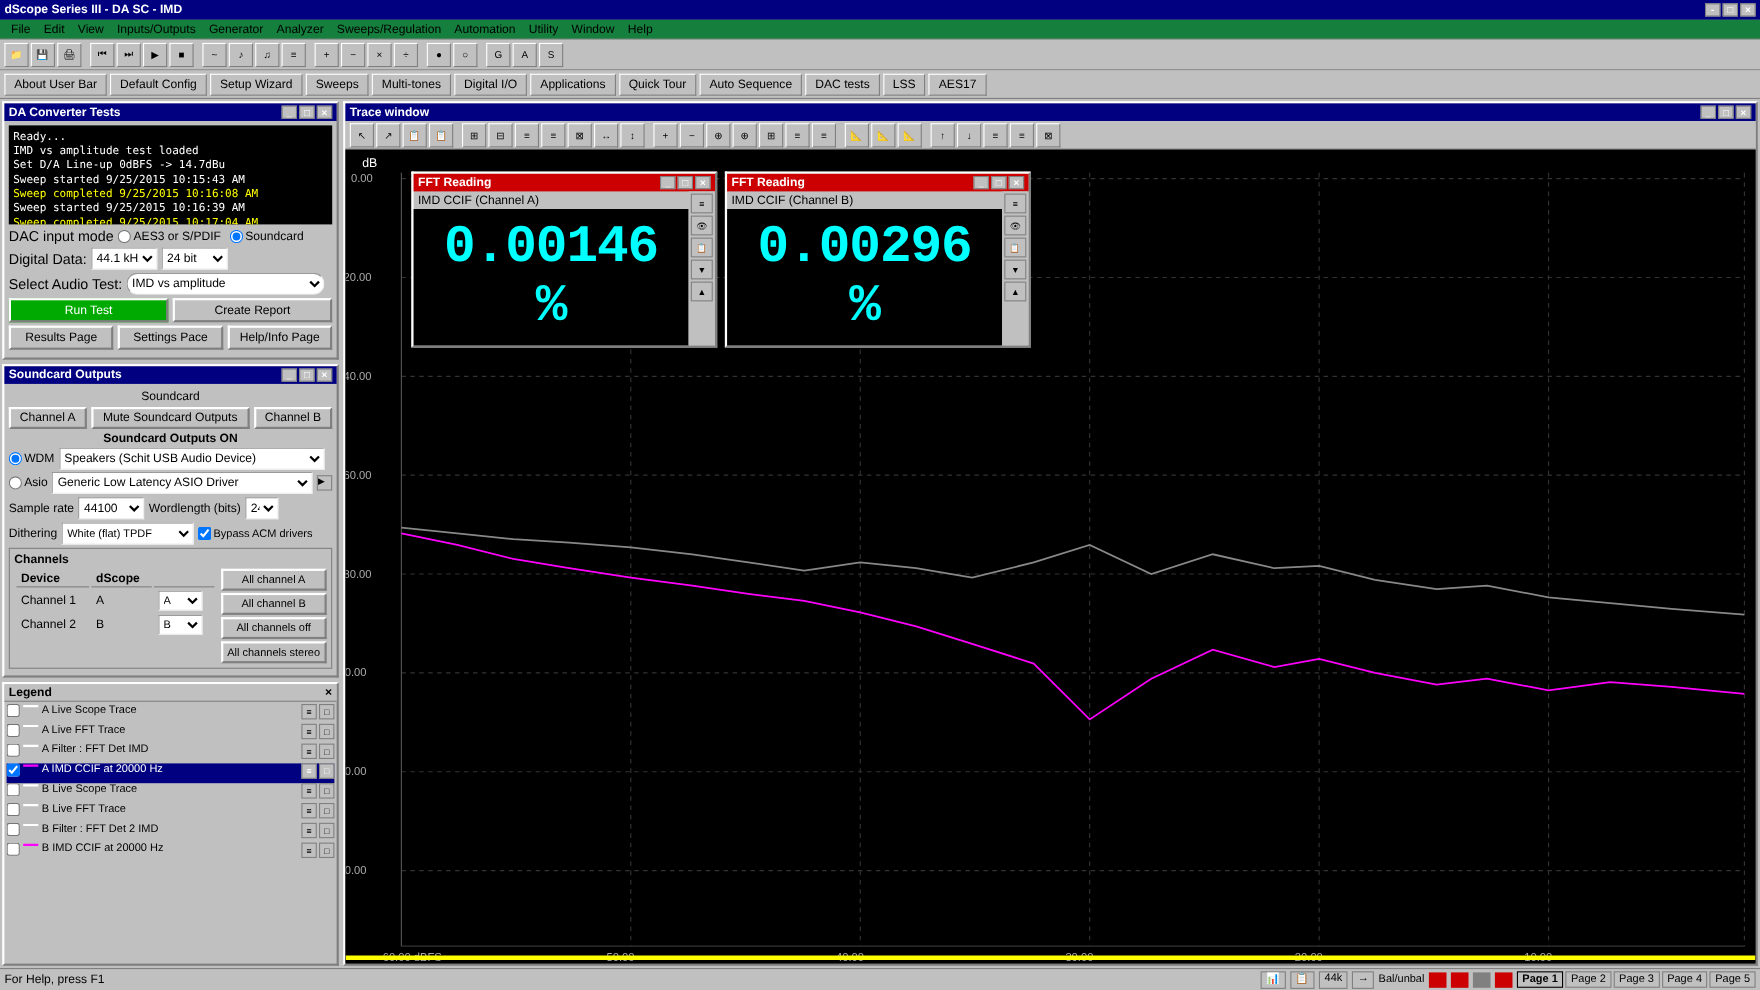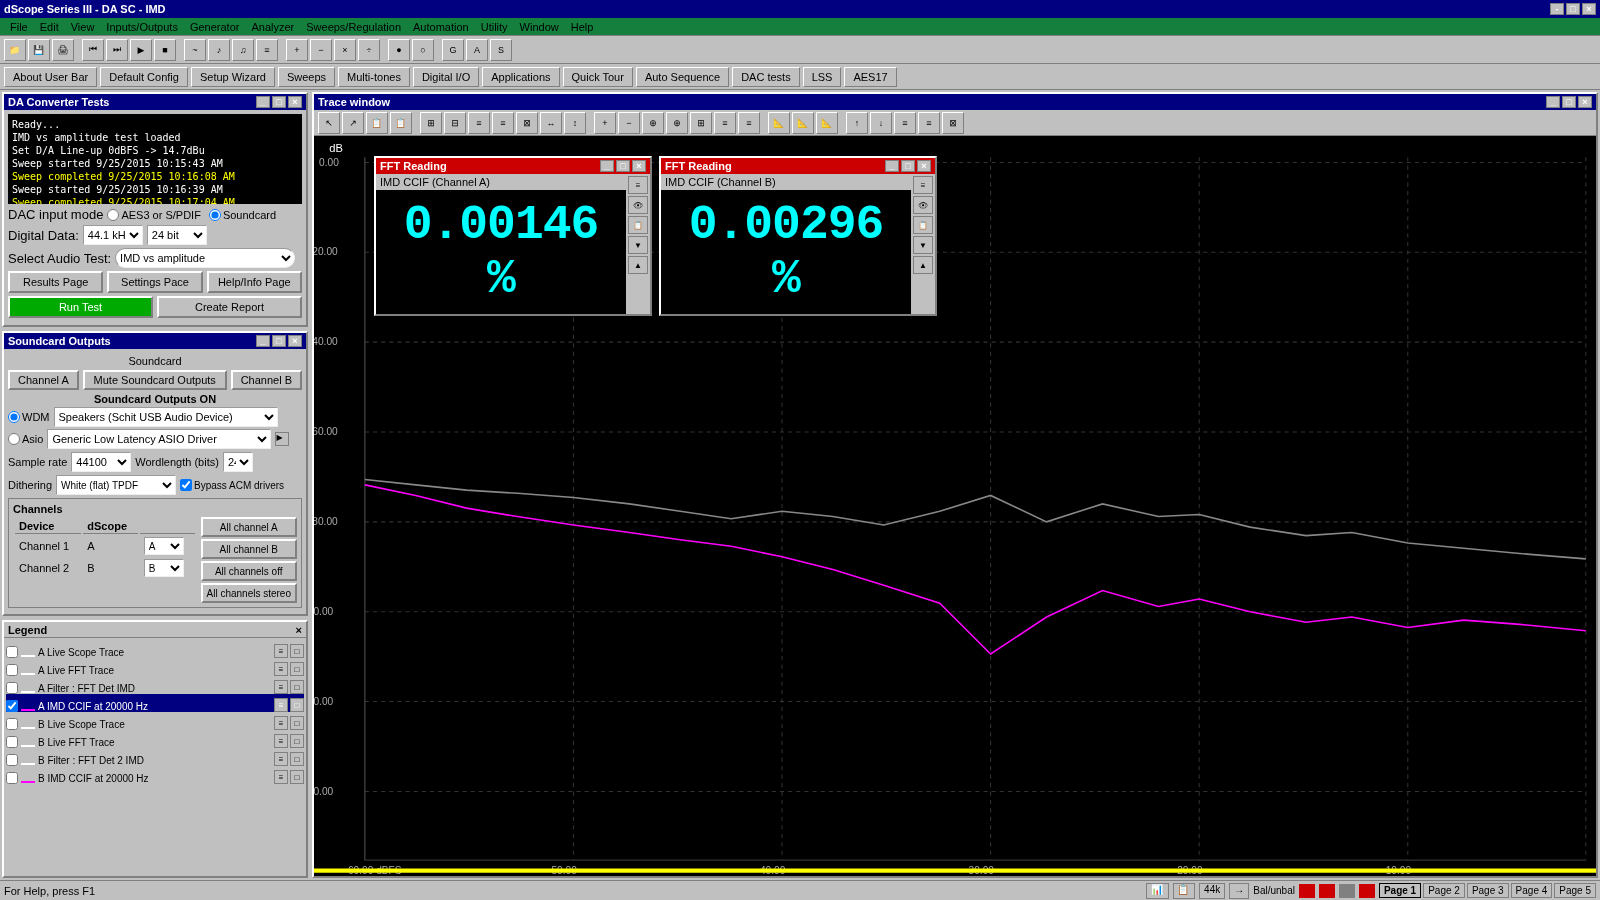--- a/index.html
+++ b/index.html
@@ -55,34 +55,34 @@
     .btn-wide { flex: 1; }
     
     
     .sc-section-label { text-align: center; font-size: 11px; margin: 2px 0; }
     .ch-btn-row { display: flex; justify-content: space-between; align-items: center; margin: 3px 0; }
     .ch-btn { height: 20px; padding: 0 8px; background: #c0c0c0; border: 2px solid; border-color: #ffffff #808080 #808080 #ffffff; font-size: 11px; cursor: pointer; }
     .mute-btn { height: 20px; padding: 0 8px; background: #c0c0c0; border: 2px solid; border-color: #ffffff #808080 #808080 #ffffff; font-size: 11px; cursor: pointer; flex: 1; margin: 0 4px; }
     .sc-status { text-align: center; font-size: 11px; font-weight: bold; margin: 2px 0; }
     
     .asio-row { display: flex; align-items: center; gap: 4px; margin: 2px 0; }
-    .asio-select { width: 224px; }
+    .asio-select { width: 241px; }
     .asio-btn { width: 14px; height: 14px; background: #c0c0c0; border: 1px solid #808080; font-size: 8px; cursor: pointer; }
     .field-label-sm { font-size: 11px; white-space: nowrap; }
     .ch-table { width: 100%; font-size: 11px; }
     .ch-table th { background: #c0c0c0; padding: 1px 4px; border-bottom: 1px solid #808080; text-align: left; }
     .ch-table td { padding: 1px 4px; }
     .ch-select-sm { width: 40px; font-size: 10px; height: 18px; }
     .ch-btn-full { height: 20px; background: #c0c0c0; border: 2px solid; border-color: #ffffff #808080 #808080 #ffffff; font-size: 11px; cursor: pointer; }
     
     
     .legend-panel { background: #c0c0c0; border: 2px solid; border-color: #ffffff #808080 #808080 #ffffff; margin: 2px; flex: 1; }
     .legend-title { background: #c0c0c0; height: 16px; display: flex; align-items: center; padding: 0 4px; font-size: 11px; font-weight: bold; border-bottom: 1px solid #808080; }
     .legend-inner { padding: 2px; }
-    .legend-row { display: flex; align-items: flex-end; gap: 3px; height: 18px; font-size: 10px; }
+    .legend-row { display: flex; align-items: flex-start; gap: 3px; height: 18px; font-size: 10px; }
     .legend-row.highlighted { background: #000080; color: white; }
     .legend-check { width: 12px; height: 12px; }
     .legend-icon { width: 14px; height: 14px; background: #c0c0c0; border: 1px solid #808080; font-size: 8px; display: flex; align-items: center; justify-content: center; cursor: pointer; }
     
     
     .trace-window { flex: 1; background: #c0c0c0; border: 2px solid; border-color: #ffffff #808080 #808080 #ffffff; margin: 2px; display: flex; flex-direction: column; }
     .trace-title { background: #000080; color: white; height: 16px; display: flex; align-items: center; padding: 0 4px; font-size: 11px; font-weight: bold; }
     .trace-toolbar { background: #c0c0c0; height: 26px; display: flex; align-items: center; padding: 2px 4px; gap: 2px; border-bottom: 1px solid #808080; }
     .trace-inner { flex: 1; display: flex; position: relative; }
     
@@ -235,28 +235,28 @@
         </div>
 
         <div class="field-row">
           <span class="field-label">Select Audio Test:</span>
           <select class="select-wide">
             <option>IMD vs amplitude</option>
           </select>
         </div>
 
         <div class="btn-row">
+          <button class="btn btn-green btn-wide">Run Test</button>
+          <button class="btn btn-wide">Create Report</button>
+        </div>
+
+        <div class="btn-row">
           <button class="btn btn-wide">Results Page</button>
           <button class="btn btn-wide">Settings Pace</button>
           <button class="btn btn-wide">Help/Info Page</button>
-        </div>
-
-        <div class="btn-row">
-          <button class="btn btn-green btn-wide">Run Test</button>
-          <button class="btn btn-wide">Create Report</button>
         </div>
       </div>
     </div>
 
     <div class="panel">
       <div class="panel-title">
         <span>Soundcard Outputs</span>
         <div class="panel-controls">
           <div class="win-btn">_</div>
           <div class="win-btn">□</div>

